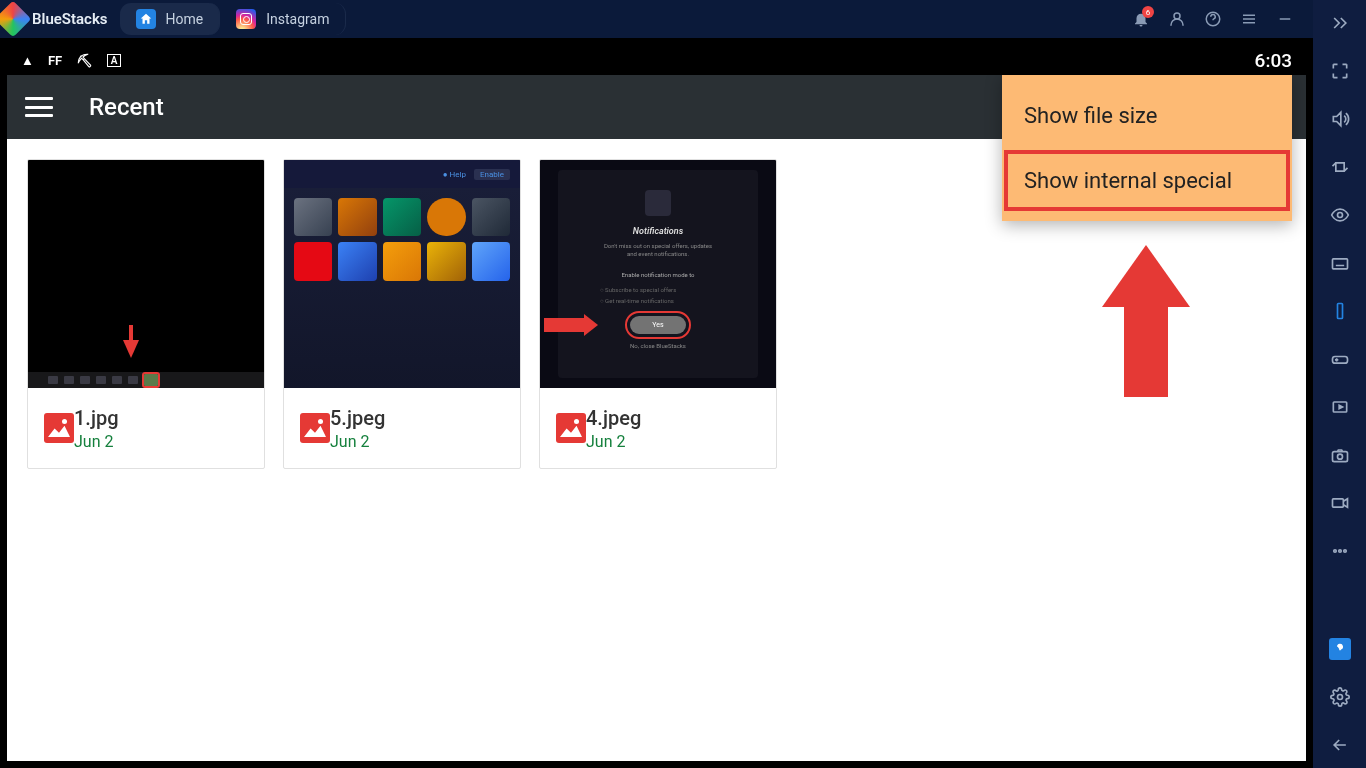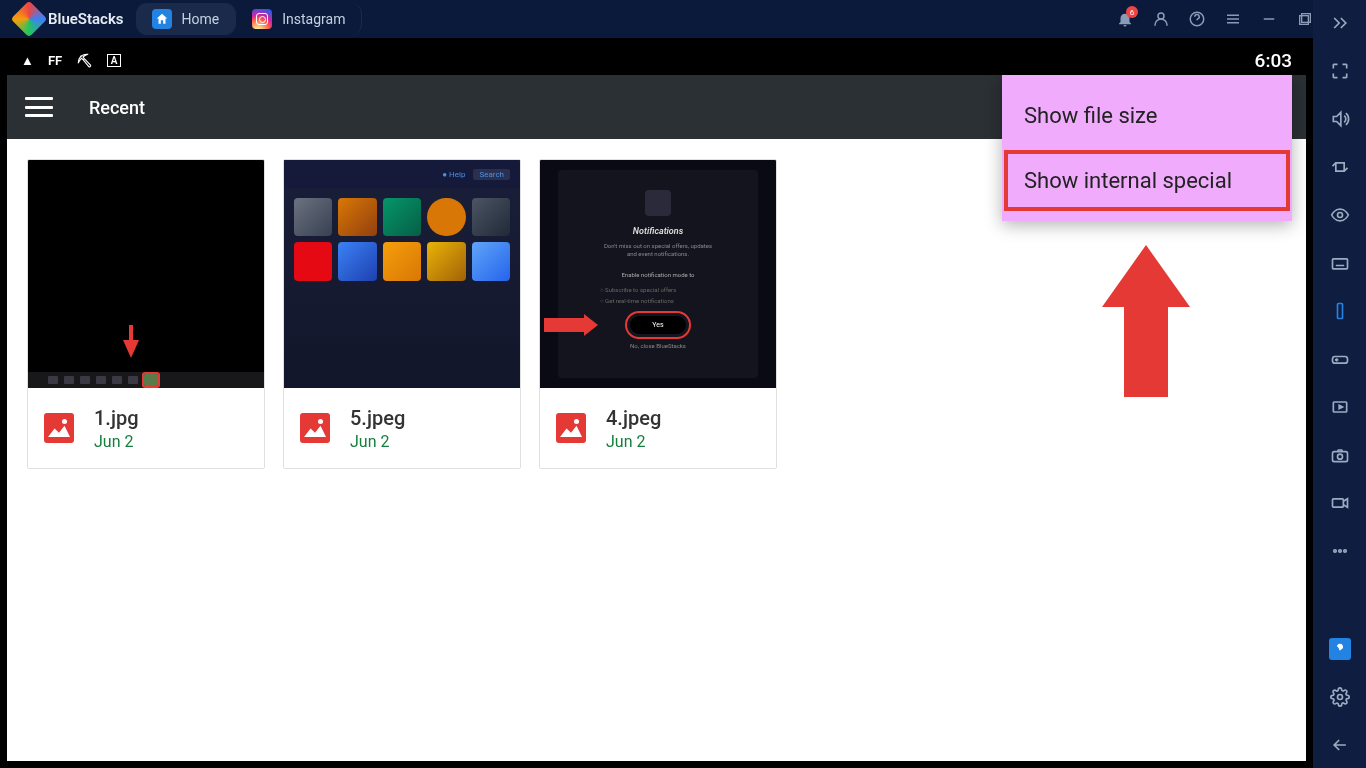--- a/index.html
+++ b/index.html
@@ -1,19 +1,19 @@
 <!DOCTYPE html>
 <html><head>
 <meta charset="utf-8">
 <style>
 * { margin: 0; padding: 0; box-sizing: border-box; font-family: -apple-system, BlinkMacSystemFont, "Segoe UI", Roboto, sans-serif; }
 body { width: 1366px; height: 768px; background: #0b1a3a; overflow: hidden; position: relative; }
 
 
-.titlebar { height: 38px; background: #0b1a3a; display: flex; align-items: center; padding: 0 16px; }
+.titlebar { height: 38px; background: #0b1a3a; display: flex; align-items: center; padding: 0 0; }
 .logo { width: 26px; height: 26px; margin-right: 6px; background: conic-gradient(from 45deg, #3b82f6, #22c55e, #f59e0b, #ef4444, #3b82f6); border-radius: 4px; transform: rotate(45deg); }
 .brand { color: #e6edf5; font-weight: 600; font-size: 15px; margin-right: 12px; }
 .tab { height: 32px; display: flex; align-items: center; padding: 0 16px; border-right: 1px solid #1a2a4a; color: #c5d1e0; font-size: 14px; cursor: pointer; border-radius: 11px; }
 .tab.active { background: #1a2a4a; }
 .tab .tab-icon { width: 20px; height: 20px; margin-right: 10px; border-radius: 4px; display: flex; align-items: center; justify-content: center; }
 .home-icon { background: #2383e2; }
 .home-icon svg { width: 14px; height: 14px; fill: white; }
 .insta-icon { background: radial-gradient(circle at 30% 107%, #fdf497 0%, #fdf497 5%, #fd5949 45%, #d6249f 60%, #285AEB 90%); }
 .insta-icon-inner { width: 12px; height: 12px; border: 1.5px solid white; border-radius: 3px; position: relative; }
 .insta-icon-inner::after { content: ''; position: absolute; width: 5px; height: 5px; border: 1.5px solid white; border-radius: 50%; top: 2px; left: 2px; }
@@ -28,27 +28,27 @@
 
 .status-bar { height: 30px; background: #000; display: flex; align-items: center; padding: 0 14px; color: #fff; font-size: 13px; }
 .status-icons { display: flex; gap: 14px; align-items: center; }
 .status-icons .si { font-size: 13px; color: #fff; font-weight: 600; }
 .status-time { margin-left: auto; font-size: 19px; font-weight: 500; }
 
 
 .app-bar { height: 64px; background: #2a3034; display: flex; align-items: center; padding: 0 18px; }
 .hamburger { width: 28px; height: 20px; cursor: pointer; display: flex; flex-direction: column; justify-content: space-between; margin-right: 36px; }
 .hamburger span { height: 3px; background: #fff; border-radius: 1px; }
-.app-title { color: #fff; font-size: 18px; font-weight: 500; }
+.app-title { color: #fff; font-size: 24px; font-weight: 500; }
 
 
 .file-grid { padding: 20px 20px; display: flex; gap: 18px; }
 .file-card { width: 238px; background: #fff; border: 1px solid #e0e0e0; border-radius: 2px; cursor: pointer; overflow: hidden; }
 .file-thumb { height: 228px; background: #0b0b18; position: relative; overflow: hidden; }
-.file-meta { height: 80px; padding: 14px 16px; display: flex; align-items: center; gap: 20px; }
+.file-meta { height: 80px; padding: 14px 16px; display: flex; align-items: center; gap: 0; }
 .file-icon { width: 30px; height: 30px; background: #e53935; border-radius: 3px; position: relative; }
 .file-icon::before { content: ''; position: absolute; left: 4px; right: 4px; bottom: 6px; top: 10px; background: #fff; clip-path: polygon(0 100%, 30% 40%, 50% 70%, 75% 20%, 100% 100%); }
 .file-icon::after { content: ''; position: absolute; width: 5px; height: 5px; background: #fff; border-radius: 50%; top: 6px; right: 7px; }
 .file-text .file-name { font-size: 20px; color: #333; font-weight: 500; }
 .file-text .file-date { font-size: 16px; color: #15803d; margin-top: 2px; }
 
 
 .thumb1 { background: #000; }
 .thumb1 .arrow-down { position: absolute; left: 95px; top: 180px; width: 0; height: 0; border-left: 8px solid transparent; border-right: 8px solid transparent; border-top: 18px solid #e53935; }
 .thumb1 .arrow-stem { position: absolute; left: 101px; top: 165px; width: 4px; height: 18px; background: #e53935; }
@@ -72,27 +72,27 @@
 .thumb2 .app-tile:nth-child(9) { background: linear-gradient(135deg, #eab308, #a16207); }
 .thumb2 .app-tile:nth-child(10) { background: linear-gradient(135deg, #60a5fa, #2563eb); }
 
 .thumb3 { background: #0a0a14; }
 .thumb3 .dialog { position: absolute; top: 10px; left: 18px; right: 18px; bottom: 10px; background: #14141e; border-radius: 4px; padding: 20px 12px; display: flex; flex-direction: column; align-items: center; }
 .thumb3 .dlg-icon { width: 26px; height: 26px; background: #2a2a3a; border-radius: 4px; margin-bottom: 10px; }
 .thumb3 .dlg-title { font-size: 9px; color: #ddd; font-weight: 600; margin-bottom: 6px; font-style: italic; }
 .thumb3 .dlg-text { font-size: 6px; color: #888; text-align: center; line-height: 1.4; margin-bottom: 12px; }
 .thumb3 .dlg-sub { font-size: 6px; color: #aaa; margin-bottom: 8px; }
 .thumb3 .dlg-opt { font-size: 6px; color: #666; margin-bottom: 4px; align-self: flex-start; margin-left: 30px; }
-.thumb3 .dlg-btn { width: 56px; height: 18px; background: #000000; border-radius: 10px; margin-top: 8px; outline: 2px solid #e53935; outline-offset: 3px; font-size: 7px; color: #fff; display: flex; align-items: center; justify-content: center; }
+.thumb3 .dlg-btn { width: 56px; height: 18px; background: #737373; border-radius: 10px; margin-top: 8px; outline: 2px solid #e53935; outline-offset: 3px; font-size: 7px; color: #fff; display: flex; align-items: center; justify-content: center; }
 .thumb3 .dlg-no { font-size: 6px; color: #888; margin-top: 8px; }
 .thumb3 .red-arrow { position: absolute; left: 4px; top: 158px; width: 44px; height: 14px; background: #e53935; }
 .thumb3 .red-arrow::after { content: ''; position: absolute; right: -10px; top: -4px; width: 0; height: 0; border-top: 11px solid transparent; border-bottom: 11px solid transparent; border-left: 14px solid #e53935; }
 
 
-.dropdown { position: absolute; top: 30px; right: 14px; width: 290px; background: #f0abfc; box-shadow: 0 4px 16px rgba(0,0,0,0.3); padding: 8px 0; }
+.dropdown { position: absolute; top: 30px; right: 14px; width: 290px; background: #fdba74; box-shadow: 0 4px 16px rgba(0,0,0,0.3); padding: 8px 0; }
 .dropdown-item { padding: 20px 22px; font-size: 22px; color: #222; cursor: pointer; }
 .dropdown-item.highlighted { outline: 4px solid #e53935; outline-offset: -6px; }
 
 
 .big-arrow { position: absolute; top: 200px; left: 1095px; }
 .ba-head { width: 0; height: 0; border-left: 44px solid transparent; border-right: 44px solid transparent; border-bottom: 62px solid #e53935; }
 .ba-stem { width: 44px; height: 90px; background: #e53935; margin-left: 22px; }
 
 
 .sidebar { position: absolute; top: 0; right: 0; width: 53px; height: 100%; background: #0f1d40; display: flex; flex-direction: column; align-items: center; padding: 12px 0; gap: 26px; }
@@ -211,21 +211,21 @@
             <div class="file-name">1.jpg</div>
             <div class="file-date">Jun 2</div>
           </div>
         </div>
       </div>
 
       <div class="file-card">
         <div class="file-thumb thumb2">
           <div class="top-bar">
               <span>● Help</span>
-              <span style="background:#2a3050;padding:1px 6px;border-radius:2px;">Search</span>
+              <span style="background:#2a3050;padding:1px 6px;border-radius:2px;">Enable</span>
             </div>
           <div class="grid">
             <div class="app-tile"></div>
               <div class="app-tile"></div>
               <div class="app-tile"></div>
               <div class="app-tile"></div>
               <div class="app-tile"></div>
             <div class="app-tile"></div>
               <div class="app-tile"></div>
               <div class="app-tile"></div>

